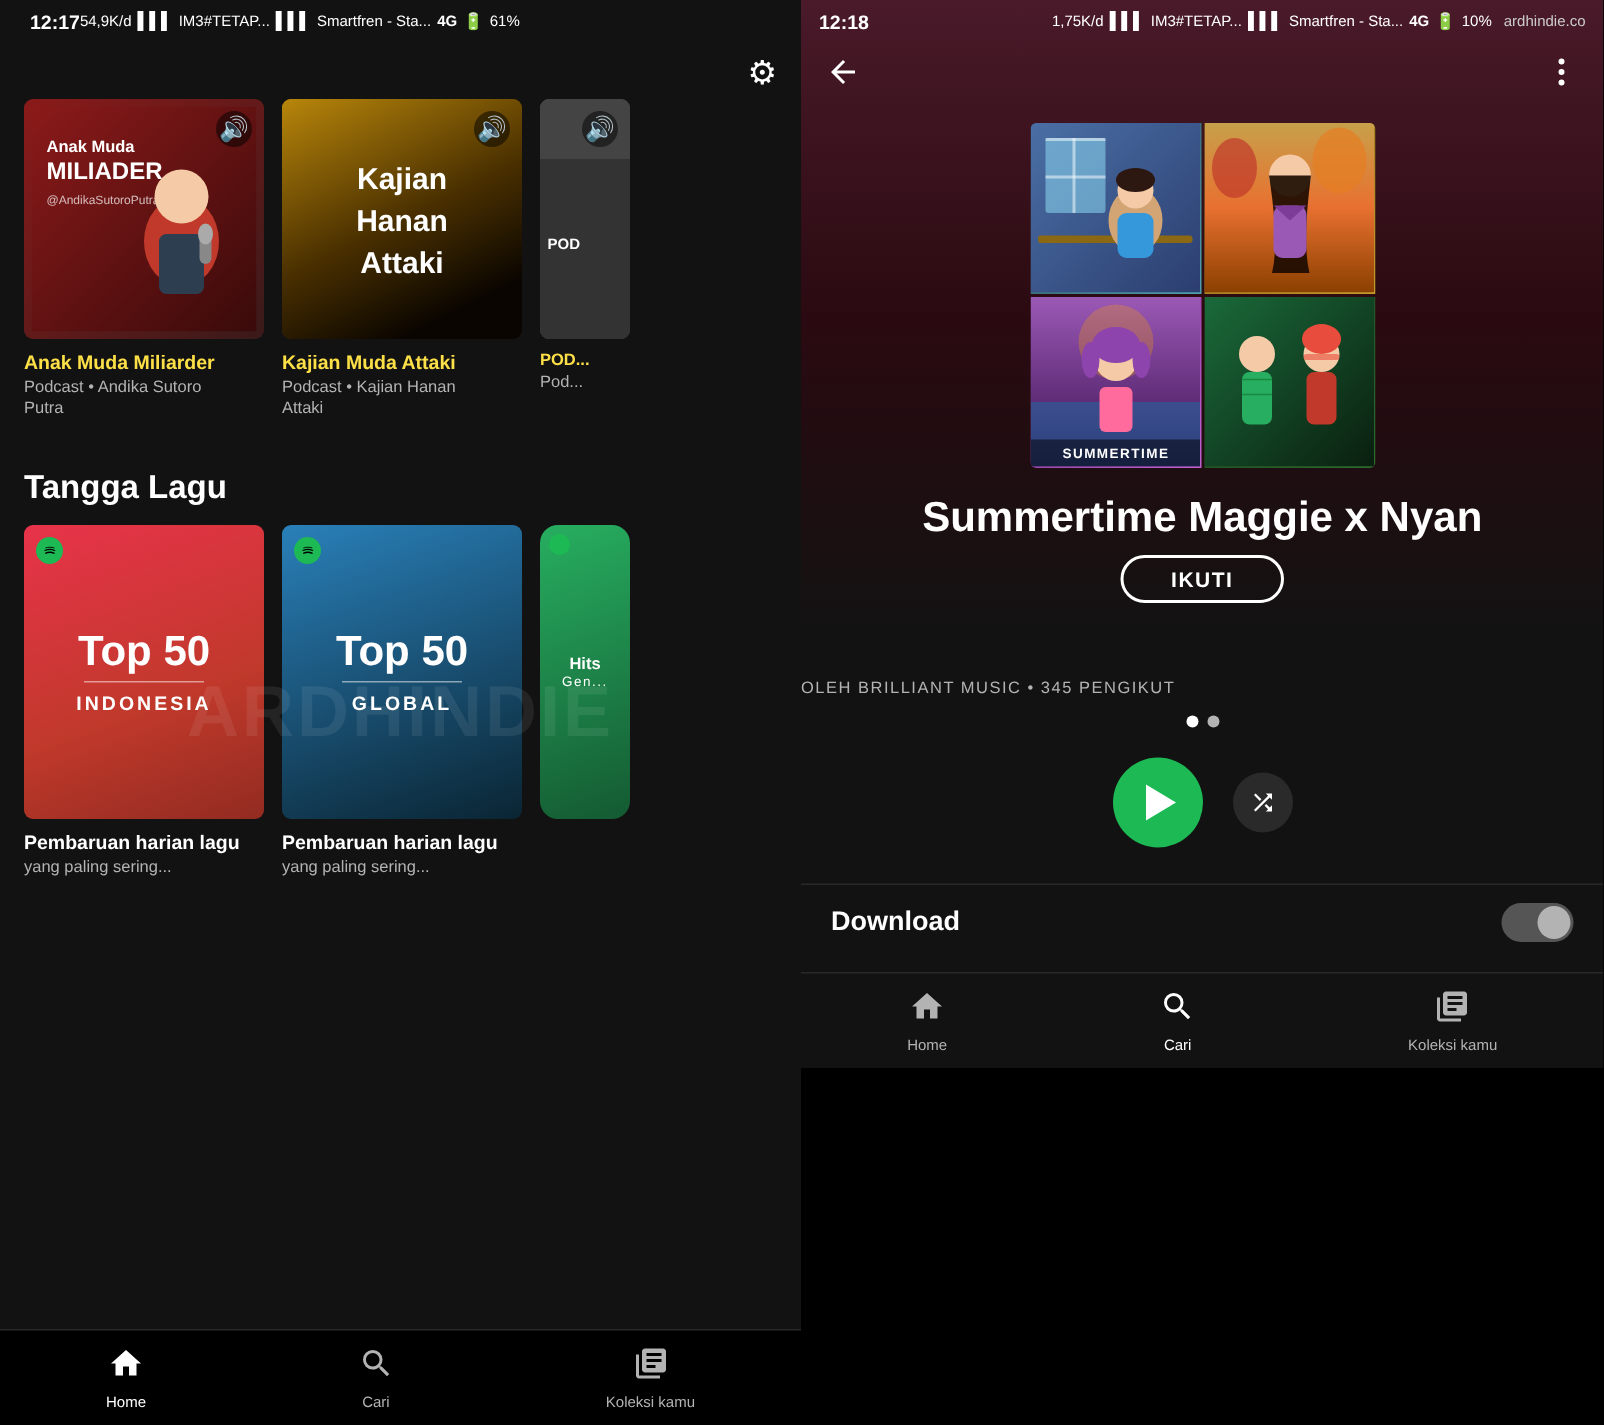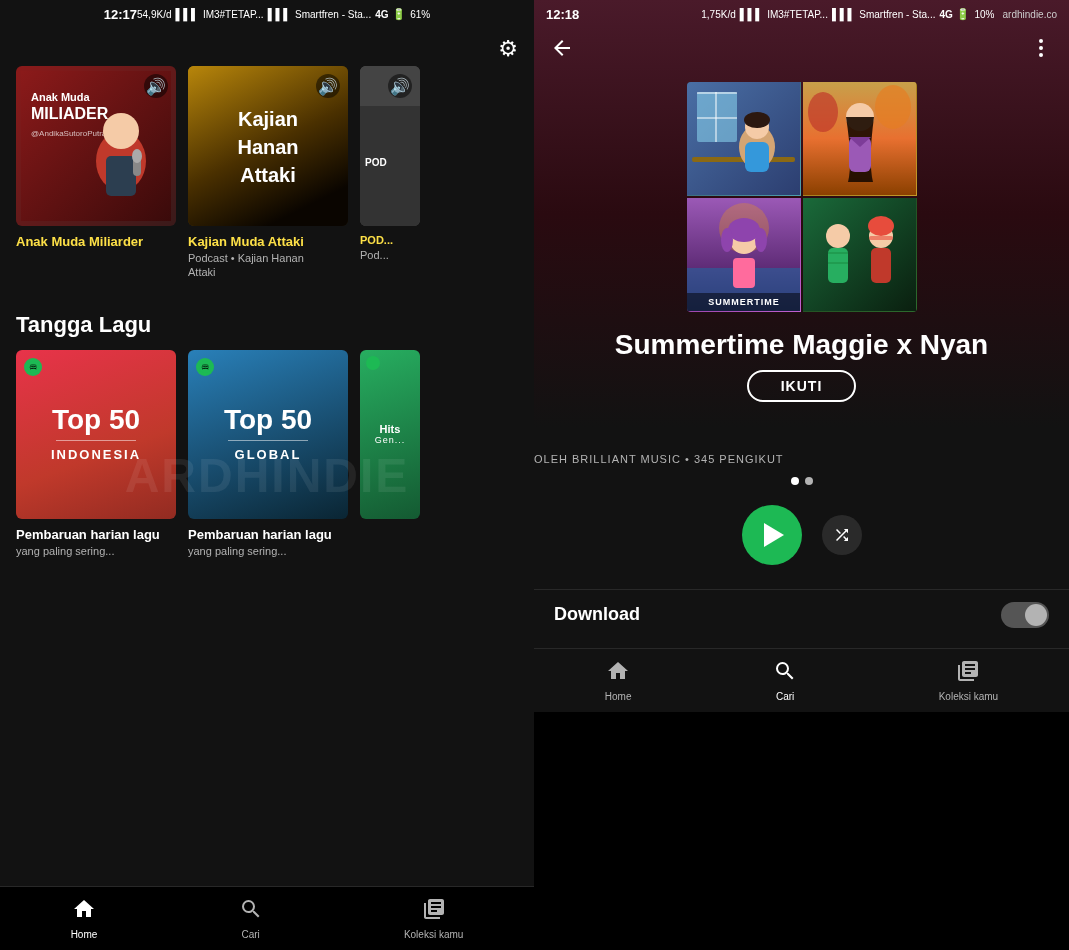--- a/index.html
+++ b/index.html
@@ -18,23 +18,23 @@
       height: 950px;
       background: #121212;
       display: flex;
       flex-direction: column;
       position: relative;
       overflow: hidden;
     }
 
     .status-bar {
       display: flex;
-      justify-content: center;
-      align-items: center;
-      padding: 4px 0;
+      justify-content: flex-start;
+      align-items: center;
+      padding: 4px 20px;
       background: #121212;
       height: 28px;
     }
     .status-time {
       color: #fff;
       font-size: 13px;
       font-weight: 600;
     }
     .status-icons {
       display: flex;
@@ -145,38 +145,39 @@
       padding: 0 16px;
       overflow: hidden;
     }
 
     .chart-card {
       width: 160px;
       flex-shrink: 0;
     }
     .chart-thumb {
       width: 160px;
-      height: 169px;
+      height: 196px;
       border-radius: 6px;
       position: relative;
       overflow: hidden;
       display: flex;
       flex-direction: column;
       align-items: center;
       justify-content: center;
     }
     .chart-thumb-indonesia {
       background: linear-gradient(160deg, #e8334a 0%, #c0392b 60%, #922b21 100%);
     }
     .chart-thumb-global {
       background: linear-gradient(160deg, #2980b9 0%, #1a5276 50%, #0a2533 100%);
     }
     .chart-thumb-third {
       background: linear-gradient(160deg, #27ae60 0%, #145a32 100%);
       width: 60px;
+      border-radius: 12px;
     }
     .chart-top50 {
       color: #fff;
       font-size: 28px;
       font-weight: 900;
       text-align: center;
       line-height: 1;
     }
     .chart-divider {
       width: 80px;
@@ -542,20 +543,24 @@
               <circle cx="100" cy="60" r="18" fill="#f5cba7"></circle>
               <rect x="85" y="85" width="30" height="40" rx="5" fill="#2c3e50"></rect>
 
               <rect x="112" y="85" width="8" height="20" rx="4" fill="#888"></rect>
               <ellipse cx="116" cy="85" rx="5" ry="7" fill="#aaa"></ellipse>
             </svg>
           </div>
           <div class="podcast-speaker-icon">🔊</div>
         </div>
         <div class="podcast-name">Anak Muda Miliarder</div>
+        <div class="podcast-meta">
+          <span>Podcast • Andika Sutoro</span><br>
+          <span>Putra</span>
+        </div>
       </div>
 
       <div class="podcast-card">
         <div class="podcast-thumb card-kajian">
           <div class="podcast-thumb-inner">
             <svg width="160" height="160" viewBox="0 0 160 160">
               <defs>
                 <linearGradient id="kajianBg" x1="0" y1="0" x2="0.5" y2="1">
                   <stop offset="0%" stop-color="#b8860b"></stop>
                   <stop offset="60%" stop-color="#4a3000"></stop>

